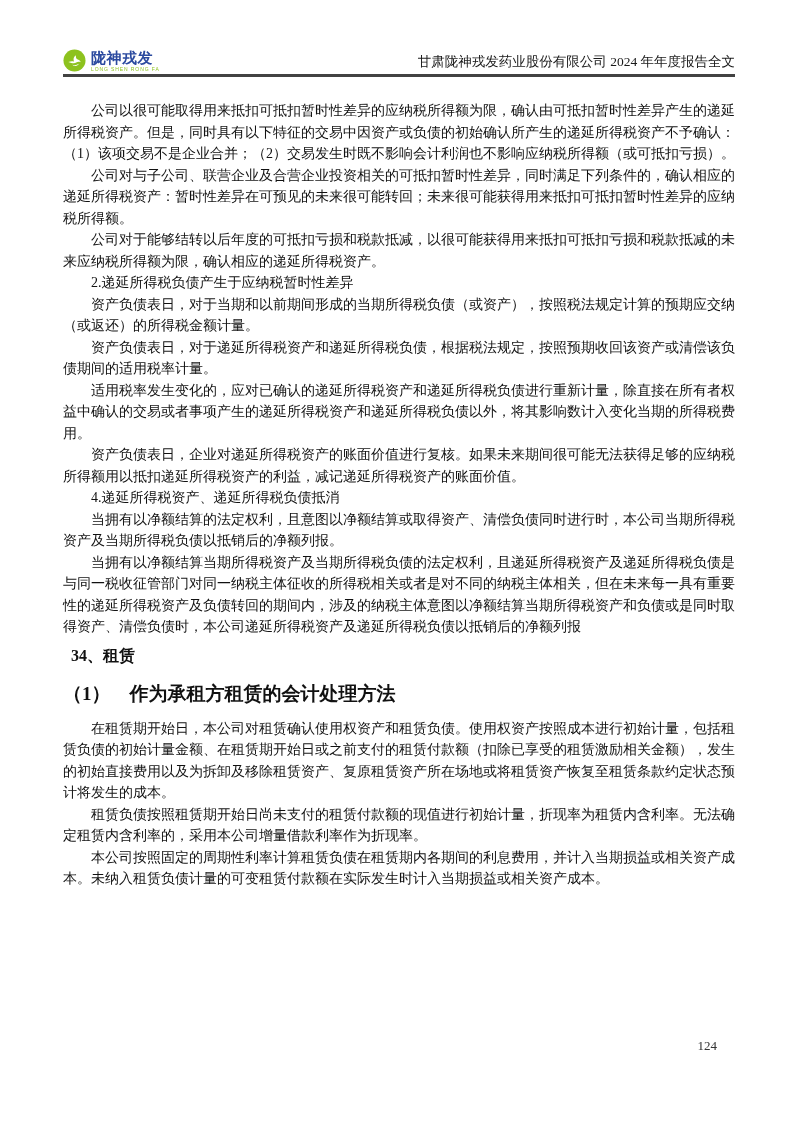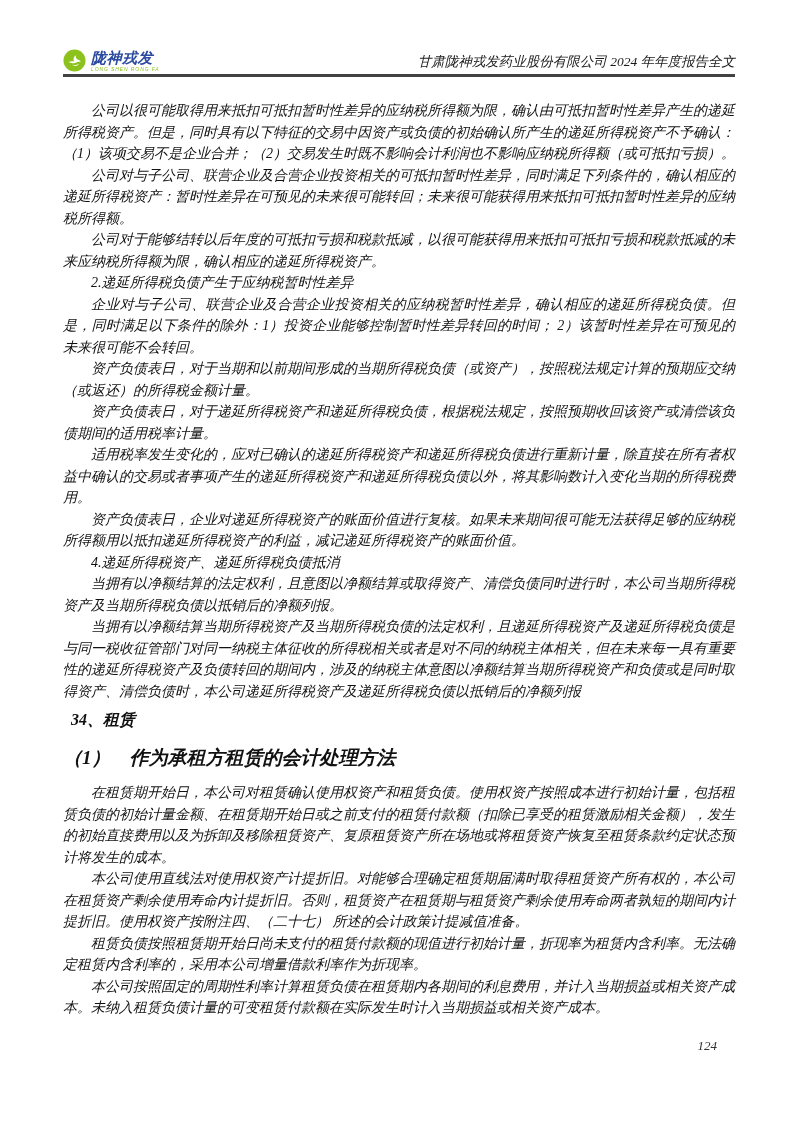--- a/index.html
+++ b/index.html
@@ -8,21 +8,20 @@
     background: #ffffff;
   }
   .page {
     position: relative;
     width: 793px;
     height: 1122px;
     background: #ffffff;
     overflow: hidden;
     font-family: "Liberation Serif", "DejaVu Serif", serif;
     color: #111111;
-    font-style: italic;
   }
 
   
   .header {
     position: absolute;
     left: 63px;
     top: 44px;
     width: 672px;
     height: 28px;
     display: flex;
@@ -132,34 +131,32 @@
     </div>
     <div class="header-title">甘肃陇神戎发药业股份有限公司 2024 年年度报告全文</div>
   </div>
   <div class="header-rule"></div>
 
   <main class="content">
     <p>公司以很可能取得用来抵扣可抵扣暂时性差异的应纳税所得额为限，确认由可抵扣暂时性差异产生的递延所得税资产。但是，同时具有以下特征的交易中因资产或负债的初始确认所产生的递延所得税资产不予确认：（1）该项交易不是企业合并；（2）交易发生时既不影响会计利润也不影响应纳税所得额（或可抵扣亏损）。</p>
     <p>公司对与子公司、联营企业及合营企业投资相关的可抵扣暂时性差异，同时满足下列条件的，确认相应的递延所得税资产：暂时性差异在可预见的未来很可能转回；未来很可能获得用来抵扣可抵扣暂时性差异的应纳税所得额。</p>
     <p>公司对于能够结转以后年度的可抵扣亏损和税款抵减，以很可能获得用来抵扣可抵扣亏损和税款抵减的未来应纳税所得额为限，确认相应的递延所得税资产。</p>
     <p>2.递延所得税负债产生于应纳税暂时性差异</p>
-    <p>企业对与子公司、联营企业及合营企业投资相关的应纳税暂时性差异，确认相应的递延所得税负债。但是，同时满足以下条件的除外：1）投资企业能够控制暂时性差异转回的时间； 2）该暂时性差异在可预见的未来很可能不会转回。</p>
     <p>资产负债表日，对于当期和以前期间形成的当期所得税负债（或资产），按照税法规定计算的预期应交纳（或返还）的所得税金额计量。</p>
     <p>资产负债表日，对于递延所得税资产和递延所得税负债，根据税法规定，按照预期收回该资产或清偿该负债期间的适用税率计量。</p>
     <p>适用税率发生变化的，应对已确认的递延所得税资产和递延所得税负债进行重新计量，除直接在所有者权益中确认的交易或者事项产生的递延所得税资产和递延所得税负债以外，将其影响数计入变化当期的所得税费用。</p>
     <p>资产负债表日，企业对递延所得税资产的账面价值进行复核。如果未来期间很可能无法获得足够的应纳税所得额用以抵扣递延所得税资产的利益，减记递延所得税资产的账面价值。</p>
     <p>4.递延所得税资产、递延所得税负债抵消</p>
     <p>当拥有以净额结算的法定权利，且意图以净额结算或取得资产、清偿负债同时进行时，本公司当期所得税资产及当期所得税负债以抵销后的净额列报。</p>
     <p>当拥有以净额结算当期所得税资产及当期所得税负债的法定权利，且递延所得税资产及递延所得税负债是与同一税收征管部门对同一纳税主体征收的所得税相关或者是对不同的纳税主体相关，但在未来每一具有重要性的递延所得税资产及负债转回的期间内，涉及的纳税主体意图以净额结算当期所得税资产和负债或是同时取得资产、清偿负债时，本公司递延所得税资产及递延所得税负债以抵销后的净额列报</p>
 
     <h2 class="sec-h">34、租赁</h2>
     <h3 class="sub-h">（1）　作为承租方租赁的会计处理方法</h3>
 
     <p>在租赁期开始日，本公司对租赁确认使用权资产和租赁负债。使用权资产按照成本进行初始计量，包括租赁负债的初始计量金额、在租赁期开始日或之前支付的租赁付款额（扣除已享受的租赁激励相关金额），发生的初始直接费用以及为拆卸及移除租赁资产、复原租赁资产所在场地或将租赁资产恢复至租赁条款约定状态预计将发生的成本。</p>
-    <p>本公司使用直线法对使用权资产计提折旧。对能够合理确定租赁期届满时取得租赁资产所有权的，本公司在租赁资产剩余使用寿命内计提折旧。否则，租赁资产在租赁期与租赁资产剩余使用寿命两者孰短的期间内计提折旧。使用权资产按附注四、（二十七） 所述的会计政策计提减值准备。</p>
     <p>租赁负债按照租赁期开始日尚未支付的租赁付款额的现值进行初始计量，折现率为租赁内含利率。无法确定租赁内含利率的，采用本公司增量借款利率作为折现率。</p>
     <p>本公司按照固定的周期性利率计算租赁负债在租赁期内各期间的利息费用，并计入当期损益或相关资产成本。未纳入租赁负债计量的可变租赁付款额在实际发生时计入当期损益或相关资产成本。</p>
 
   </main>
 
   <div class="page-number">124</div>
 
 </div>
 
 </body></html>

